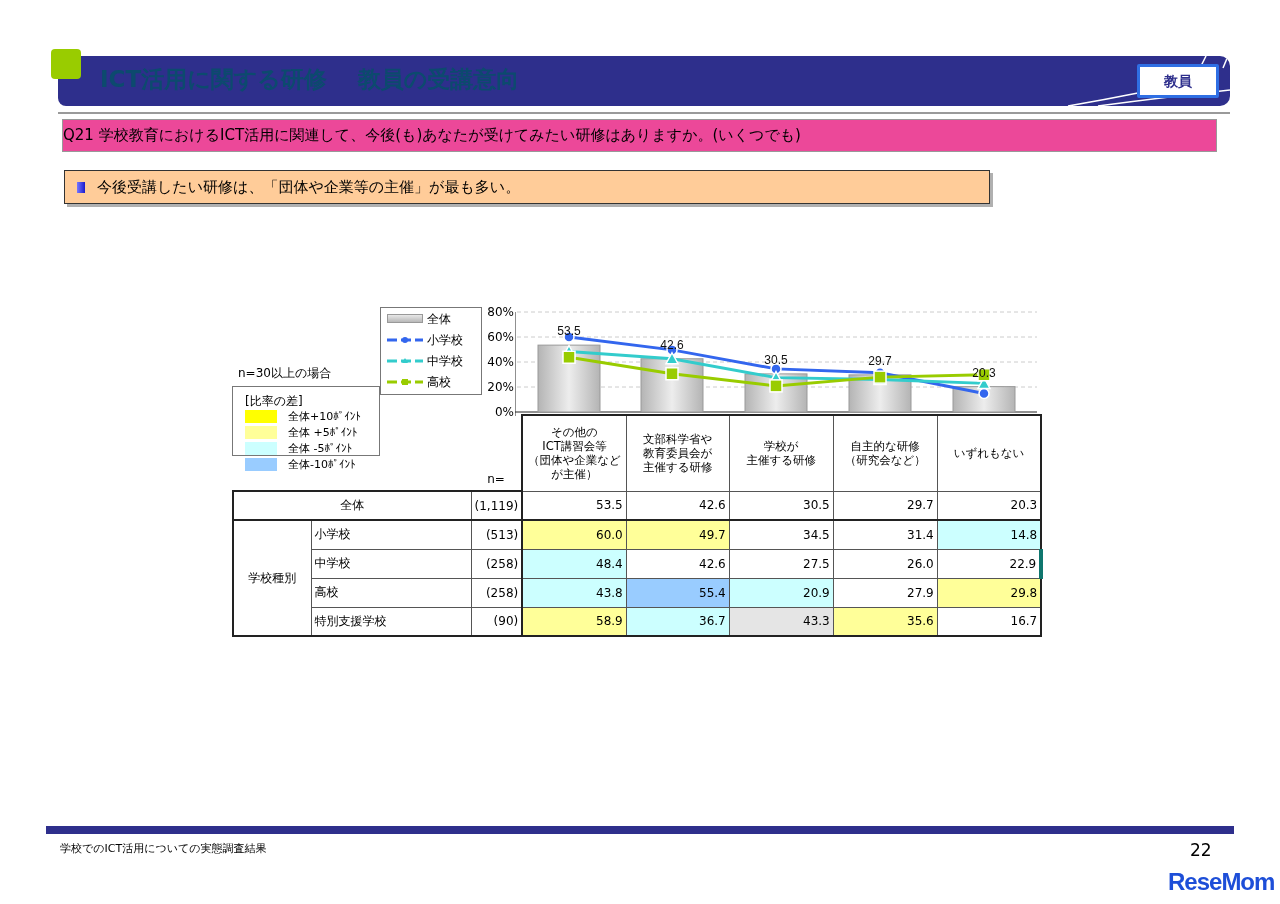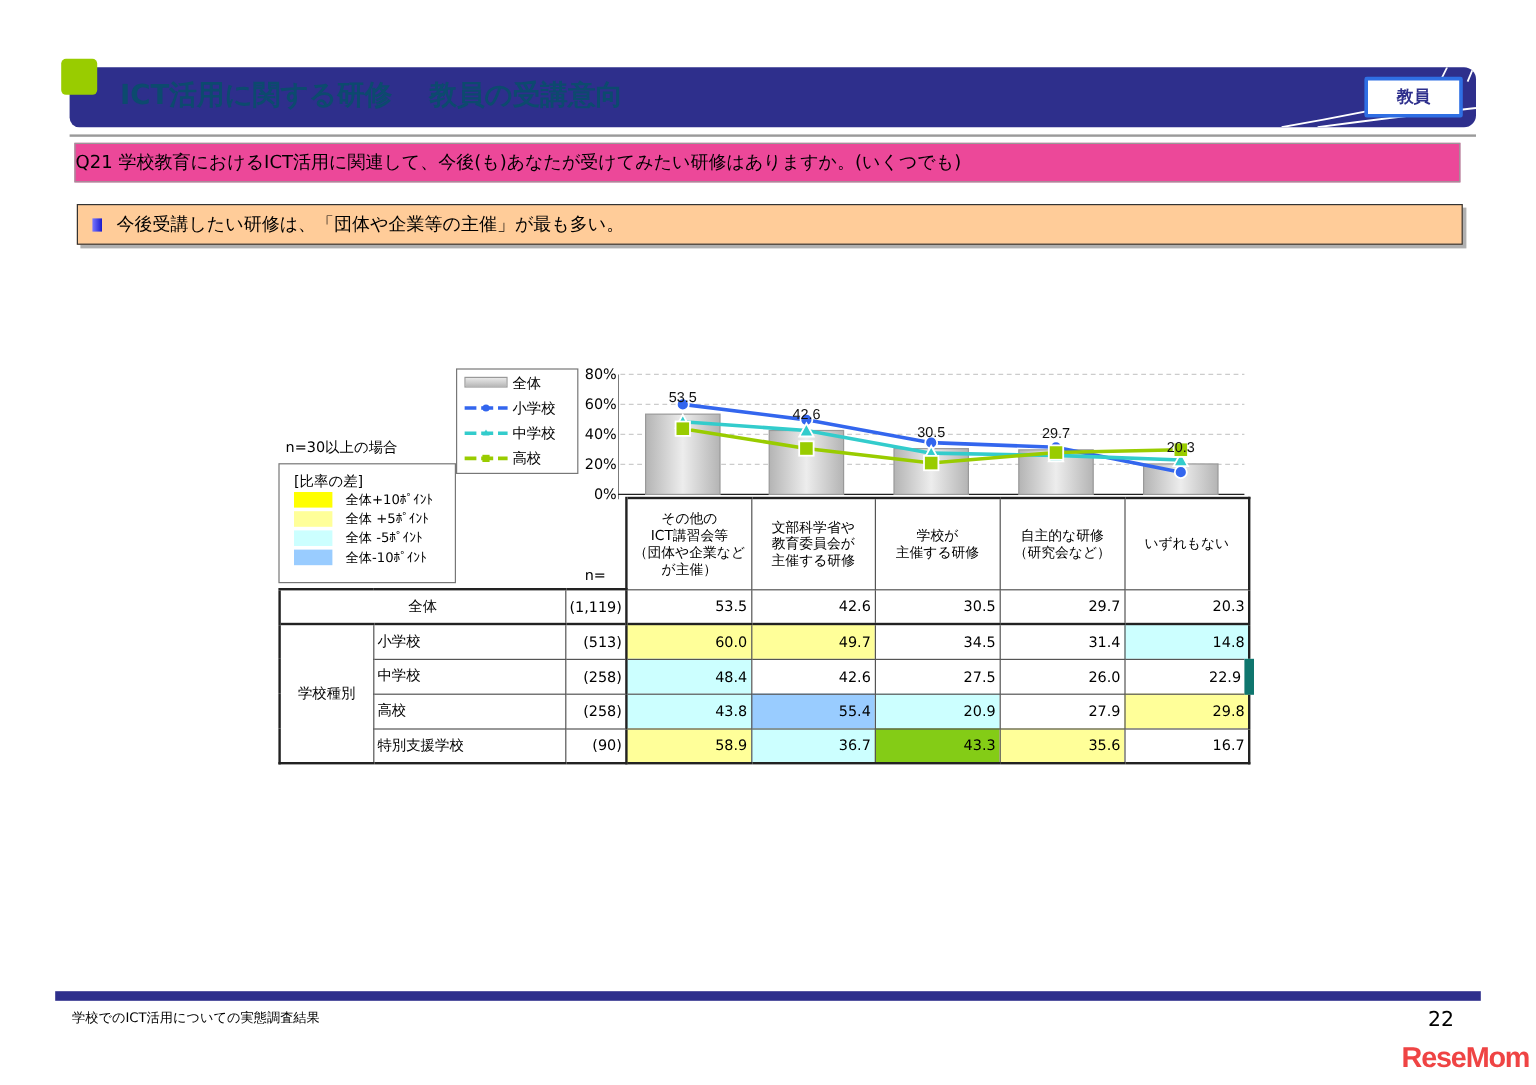--- a/index.html
+++ b/index.html
@@ -14,56 +14,56 @@
   .header-title { left: 100px; top: 64px; font-size: 23px; font-weight: bold; color: #0c4a6e; letter-spacing: 0px;
                   font-family: "DejaVu Sans", sans-serif; white-space: nowrap; }
   .header-rule { left: 58px; top: 112px; width: 1172px; height: 2px; background: #9a9a9a; }
   .badge { left: 1137px; top: 64px; width: 82px; height: 34px; background: #ffffff; border: 3px solid #2f6fe4;
            border-radius: 2px; color: #2e2f8c; font-weight: bold; font-size: 14px; text-align: center; line-height: 28px; }
 
   
   .qbox { left: 62px; top: 119px; width: 1155px; height: 33px; background: #ec4899; border: 1px solid #999;
           font-size: 15px; line-height: 31px; white-space: nowrap; }
   
-  .sbox { left: 64px; top: 170px; width: 1155px; height: 34px; background: #ffcc99; border: 1px solid #333;
+  .sbox { left: 64px; top: 170px; width: 926px; height: 34px; background: #ffcc99; border: 1px solid #333;
           box-shadow: 3px 3px 0 #b0b0b0; font-size: 15px; line-height: 32px; padding-left: 32px; white-space: nowrap; }
   .sbox-icon { left: 12px; top: 11px; width: 8px; height: 11px; background: linear-gradient(90deg, #7777ff, #1a1acc); }
 
   
   .legend-lines { left: 380px; top: 307px; width: 102px; height: 88px; border: 1px solid #777; background:#fff; }
   .leg-row { position: absolute; left: 6px; height: 20px; font-size: 12px; line-height: 20px; white-space: nowrap; }
   .leg-swatch { position: absolute; left: 0; top: 6px; width: 36px; height: 8px; }
   .leg-label { position: absolute; left: 40px; top: 0; }
 
   .n30 { left: 238px; top: 365px; font-size: 12px; white-space: nowrap; }
-  .legend-diff { left: 232px; top: 386px; width: 148px; height: 100px; border: 1px solid #777; background: #fff; }
+  .legend-diff { left: 232px; top: 386px; width: 148px; height: 70px; border: 1px solid #777; background: #fff; }
   .diff-title { position: absolute; left: 12px; top: 6px; font-size: 12px; white-space: nowrap; }
   .diff-row { position: absolute; left: 12px; height: 16px; font-size: 11px; white-space: nowrap; }
   .diff-sw { position: absolute; left: 0; top: 1px; width: 32px; height: 13px; }
   .diff-lbl { position: absolute; left: 43px; top: 0; line-height: 15px; }
 
   
   .ytick { position: absolute; font-size: 12px; text-align: right; width: 40px; }
 
   
   .tbl { position: absolute; left: 232px; top: 414px; border-collapse: collapse; font-size: 12px; }
   .tbl td { border: 1px solid #555; height: 29px; padding: 0 3px; white-space: nowrap; }
   .num { text-align: right; }
   .hdr-cell { text-align: center; vertical-align: middle; font-size: 11.5px; line-height: 14px; }
   .thick-top td { border-top: 2px solid #222; }
-  .c-y10 { background: #84cc16; text-align: right; }
+  .c-y10 { background: #e5e5e5; text-align: right; }
   .c-y5 { background: #ffff99; }
   .c-b5 { background: #ccffff; }
   .c-b10 { background: #99ccff; }
 
   
   .footer-bar { left: 46px; top: 826px; width: 1188px; height: 8px; background: #2e2f8c; }
   .footer-text { left: 60px; top: 841px; font-size: 11px; white-space: nowrap; }
   .page-num { left: 1190px; top: 840px; font-size: 17px; }
-  .logo { left: 1168px; top: 868px; font-size: 24px; font-weight: bold; color: #ef4444; letter-spacing: -1px;
+  .logo { left: 1168px; top: 868px; font-size: 24px; font-weight: bold; color: #1d4ed8; letter-spacing: -1px;
           font-family: "Liberation Sans", sans-serif; }
 </style>
 </head>
 <body>
 
 <div class="abs header-bar">
   <svg class="abs" style="left:0;top:0" width="1172" height="50">
     <path d="M 1010 50 Q 1080 38 1160 20" stroke="#ffffff" stroke-width="1.5" fill="none"></path>
     <path d="M 1040 50 Q 1100 42 1172 34" stroke="#ffffff" stroke-width="1.5" fill="none"></path>
     <path d="M 1148 0 L 1140 16" stroke="#ffffff" stroke-width="1.5" fill="none"></path>
@@ -232,21 +232,21 @@
     <td class="num">31.4</td>
     <td class="num c-b5" style="border-right:2px solid #222;">14.8</td>
   </tr>
   <tr>
     <td>中学校</td>
     <td class="num" style="border-right:2px solid #222;">(258)</td>
     <td class="num c-b5">48.4</td>
     <td class="num">42.6</td>
     <td class="num">27.5</td>
     <td class="num">26.0</td>
-    <td class="num" style="border-right:8px solid #0f766e;">22.9</td>
+    <td class="num" style="border-right:4px solid #0f766e;">22.9</td>
   </tr>
   <tr>
     <td>高校</td>
     <td class="num" style="border-right:2px solid #222;">(258)</td>
     <td class="num c-b5">43.8</td>
     <td class="num c-b10">55.4</td>
     <td class="num c-b5">20.9</td>
     <td class="num">27.9</td>
     <td class="num c-y5" style="border-right:2px solid #222;">29.8</td>
   </tr>

